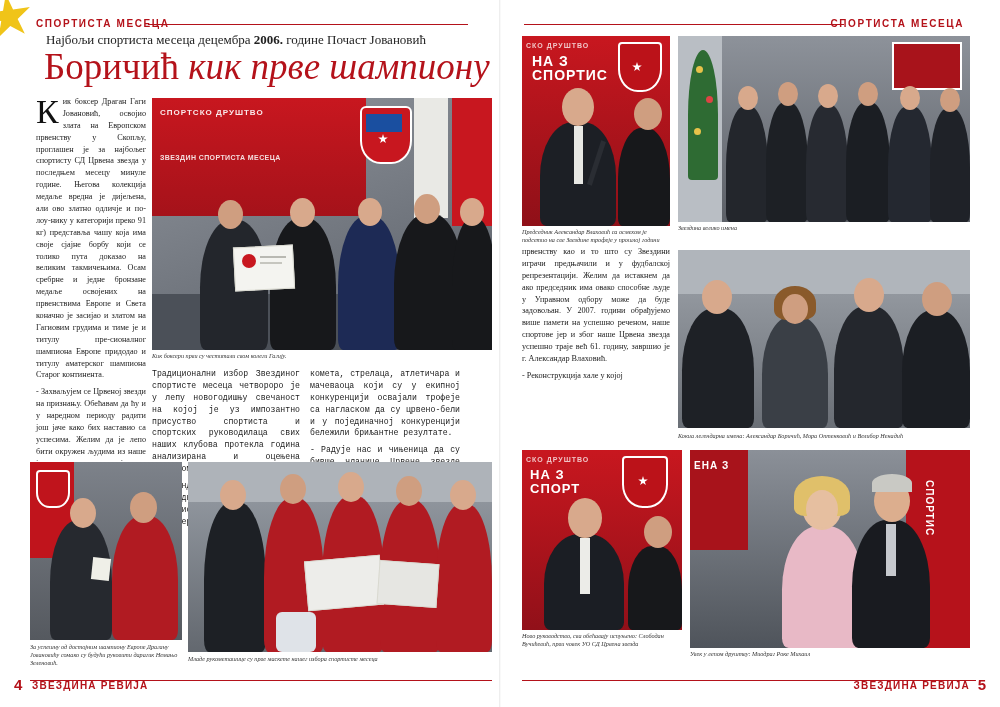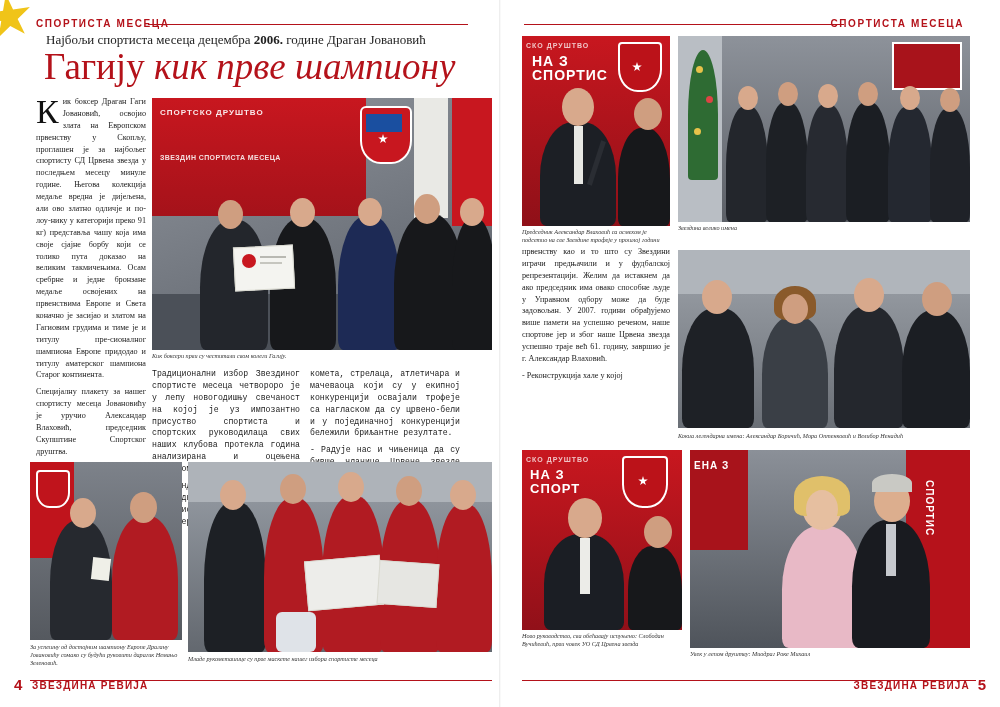--- a/index.html
+++ b/index.html
@@ -144,25 +144,25 @@
     <div class="corner-star">
         <div class="s"></div>
       </div>
 
     <div class="runhead runhead-left">СПОРТИСТА МЕСЕЦА</div>
     <div class="runrule runrule-left"></div>
 
     <div class="kicker">
       <span>Најбољи спортиста месеца децембра</span>
       <b>2006.</b>
-      <span>године Драган Јовановић</span>
+      <span>године Почаст Јовановић</span>
     </div>
 
     <div class="headline">
-      <span>Гагију</span>
+      <span>Боричић</span>
       <span class="it">кик прве шампиону</span>
     </div>
 
     <div class="photo" style="left:152px;top:98px;width:340px;height:252px;">
       <div class="scene">
         <div class="wall" style="left:0;top:0;width:340px;height:252px;background:linear-gradient(160deg,#8f949c,#6f747c 60%,#585d65);"></div>
 
         <div class="banner-red" style="left:0;top:0;width:214px;height:118px;background:linear-gradient(180deg,#c8171f,#a5121a);"></div>
         <div class="banner-txt" style="left:8px;top:10px;font-size:8px;opacity:.9;">СПОРТСКО ДРУШТВО</div>
         <div class="banner-txt" style="left:8px;top:56px;font-size:7px;letter-spacing:.4px;opacity:.85;">ЗВЕЗДИН СПОРТИСТА МЕСЕЦА</div>
@@ -191,21 +191,20 @@
         <div class="whitecard" style="left:82px;top:148px;width:58px;height:42px;transform:rotate(-3deg);"></div>
         <div style="position:absolute;left:90px;top:156px;width:14px;height:14px;border-radius:50%;background:#c8171f;"></div>
         <div style="position:absolute;left:108px;top:158px;width:26px;height:2px;background:#b9b9b2;"></div>
         <div style="position:absolute;left:108px;top:164px;width:22px;height:2px;background:#c6c6bf;"></div>
       </div>
     </div>
     <div class="cap" style="left:152px;top:352px;width:180px;">Кик боксери први су честитали свом колеги Гагију.</div>
 
     <div class="col" style="left:36px;top:96px;width:110px;">
       <p><span class="dropcap">К</span><span>ик боксер Драган Гаги Јовановић, освојио злата на Европском првенству у Скопљу, проглашен је за најбољег спортисту СД Црвена звезда у последњем месецу минуле године. Његова колекција медаље вредна је дијељена, али ово златно одличје и по-лоу-нику у категорији преко 91 кг) представља чашу која има своје сјајне борбу који се толико пута доказао на великим такмичењима. Осам сребрне и једне бронзане медаље освојених на првенствима Европе и Света коначно је засијао и златом на Гагиовим грудима и тиме је и титулу пре-сионалног шампиона Европе придодао и титулу аматерског шампиона Старог континента.</span></p>
-      <p>Специјалну плакету за нашег спортисту месеца Јовановићу је уручио Александар Влаховић, председник Скупштине Спортског друштва.</p>
       <p>- Захваљујем се Црвеној звезди на признању. Обећавам да ћу и у наредном периоду радити још јаче како бих наставио са успесима. Желим да је лепо бити окружен људима из наше једноличне породице који цене успехе, изјавио је поносни шампион Европе.</p>
       <p>Награду од 40.000 динара Јовановићу је уручио Слободан Вучићевић, председник УО СД Црвена звезда.</p>
     </div>
 
     <div class="col" style="left:152px;top:368px;width:148px;font-family:Liberation Mono, monospace;">
       <p>Традиционални избор Звездиног спортисте месеца четвороро је у лепу новогодишњу свечаност на којој је уз импозантно присуство спортиста и спортских руководилаца свих наших клубова протекла година анализирана и оцењена успешном.</p>
       <p>Александар Влаховић, председник Скупштине најпре је подсетио на дупле круне фудбалера и тенисера, подвиге ру-</p>
     </div>
 
     <div class="col" style="left:310px;top:368px;width:150px;font-family:Liberation Mono, monospace;">

